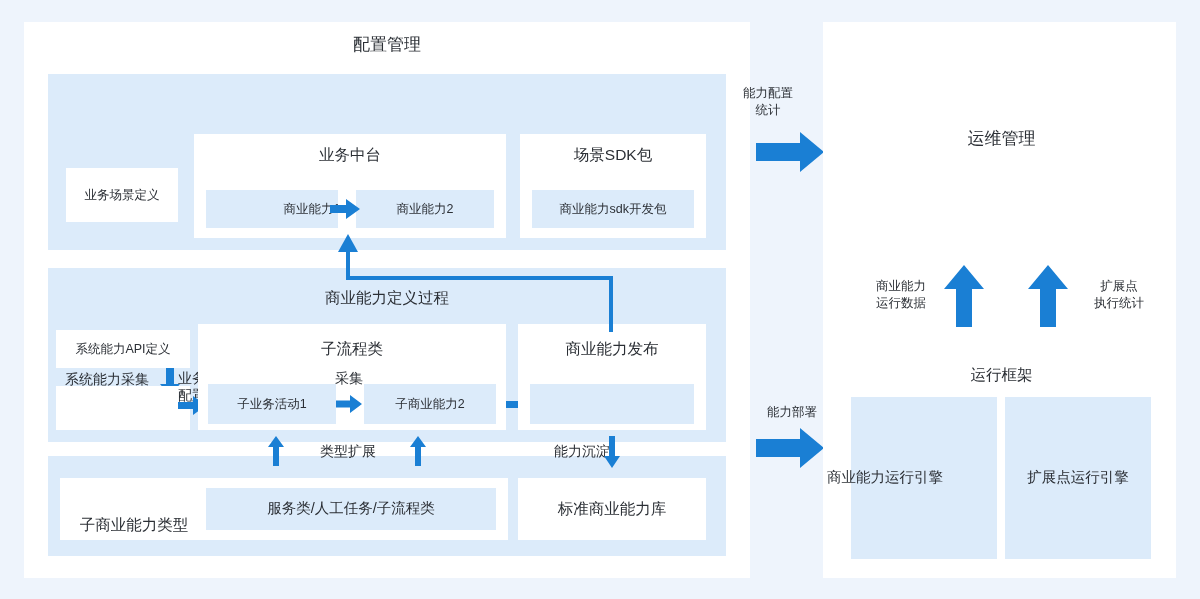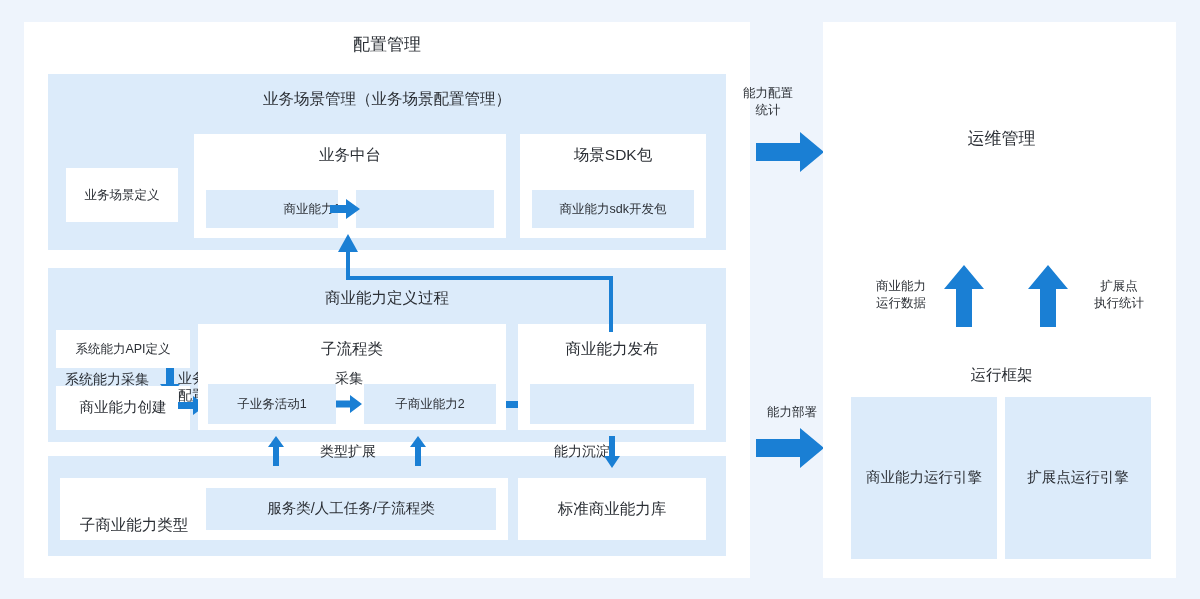--- a/index.html
+++ b/index.html
@@ -36,30 +36,30 @@
 </head>
 <body>
 
 <div id="stage">
 
   <div class="card" style="left:24px;top:22px;width:726px;height:556px;"></div>
 
   <div class="lbl t18" style="left:24px;top:32px;width:726px;height:26px;font-weight:400;">配置管理</div>
 
   <div class="panel" style="left:48px;top:74px;width:678px;height:176px;"></div>
-  <div class="lbl t16" style="left:48px;top:87px;width:678px;height:24px;">业务场景管理（业务场景配置管理）</div>
 
   <div class="wbox" style="left:66px;top:168px;width:112px;height:54px;"></div>
   <div class="lbl t13" style="left:66px;top:168px;width:112px;height:54px;">业务场景定义</div>
 
   <div class="wbox" style="left:194px;top:134px;width:312px;height:104px;"></div>
   <div class="lbl t16" style="left:194px;top:142px;width:312px;height:26px;">业务中台</div>
   <div class="chip" style="left:206px;top:190px;width:132px;height:38px;"></div>
   <div class="lbl t13" style="left:206px;top:190px;width:132px;height:38px;padding-left:40px;">商业能力1</div>
   <div class="chip" style="left:356px;top:190px;width:138px;height:38px;"></div>
+  <div class="lbl t13" style="left:356px;top:190px;width:138px;height:38px;">商业能力2</div>
   <div class="arrow" style="left:330px;top:199px;width:30px;height:20px;">
     <svg width="30" height="20" viewBox="0 0 30 20">
       <polygon points="0,6 16,6 16,0 30,10 16,20 16,14 0,14" fill="#1a7fd4"></polygon>
     </svg>
   </div>
 
   <div class="wbox" style="left:520px;top:134px;width:186px;height:104px;"></div>
   <div class="lbl t16" style="left:520px;top:142px;width:186px;height:26px;">场景SDK包</div>
   <div class="chip" style="left:532px;top:190px;width:162px;height:38px;"></div>
   <div class="lbl t13" style="left:532px;top:190px;width:162px;height:38px;">商业能力sdk开发包</div>
@@ -71,21 +71,20 @@
   <div class="lbl t13" style="left:56px;top:330px;width:134px;height:38px;">系统能力API定义</div>
 
   <div class="lbl t12" style="left:58px;top:371px;width:98px;height:16px;">系统能力采集</div>
   <div class="arrow" style="left:160px;top:368px;width:20px;height:28px;">
     <svg width="20" height="28" viewBox="0 0 20 28">
       <polygon points="6,0 14,0 14,16 20,16 10,28 0,16 6,16" fill="#1a7fd4"></polygon>
     </svg>
   </div>
 
   <div class="wbox" style="left:56px;top:386px;width:134px;height:44px;"></div>
-  <div class="lbl t15" style="left:56px;top:386px;width:134px;height:44px;">商业能力创建</div>
 
   <div class="lbl t12" style="left:176px;top:370px;width:32px;height:34px;line-height:1.25;">业务
 配置</div>
   <div class="arrow" style="left:178px;top:396px;width:28px;height:19px;">
     <svg width="28" height="19" viewBox="0 0 28 19">
       <polygon points="0,6 15,6 15,0 28,9.5 15,19 15,13 0,13" fill="#1a7fd4"></polygon>
     </svg>
   </div>
 
   <div class="wbox" style="left:198px;top:324px;width:308px;height:106px;"></div>
@@ -180,18 +179,18 @@
       <polygon points="20,0 40,24 28,24 28,62 12,62 12,24 0,24" fill="#1a7fd4"></polygon>
     </svg>
   </div>
   <div class="lbl t13" style="left:1080px;top:275px;width:78px;height:40px;line-height:1.4;">扩展点
 执行统计</div>
 
   <div class="wbox" style="left:828px;top:351px;width:347px;height:227px;"></div>
   <div class="lbl t16" style="left:828px;top:362px;width:347px;height:26px;">运行框架</div>
 
   <div class="chip" style="left:851px;top:397px;width:146px;height:162px;"></div>
-  <div class="lbl t15" style="left:851px;top:397px;width:146px;height:162px;border-radius:25px;">商业能力运行引擎</div>
+  <div class="lbl t15" style="left:812px;top:397px;width:146px;height:162px;border-radius:25px;">商业能力运行引擎</div>
 
   <div class="chip" style="left:1005px;top:397px;width:146px;height:162px;"></div>
   <div class="lbl t15" style="left:1005px;top:397px;width:146px;height:162px;">扩展点运行引擎</div>
 
 </div>
 
 </body></html>

